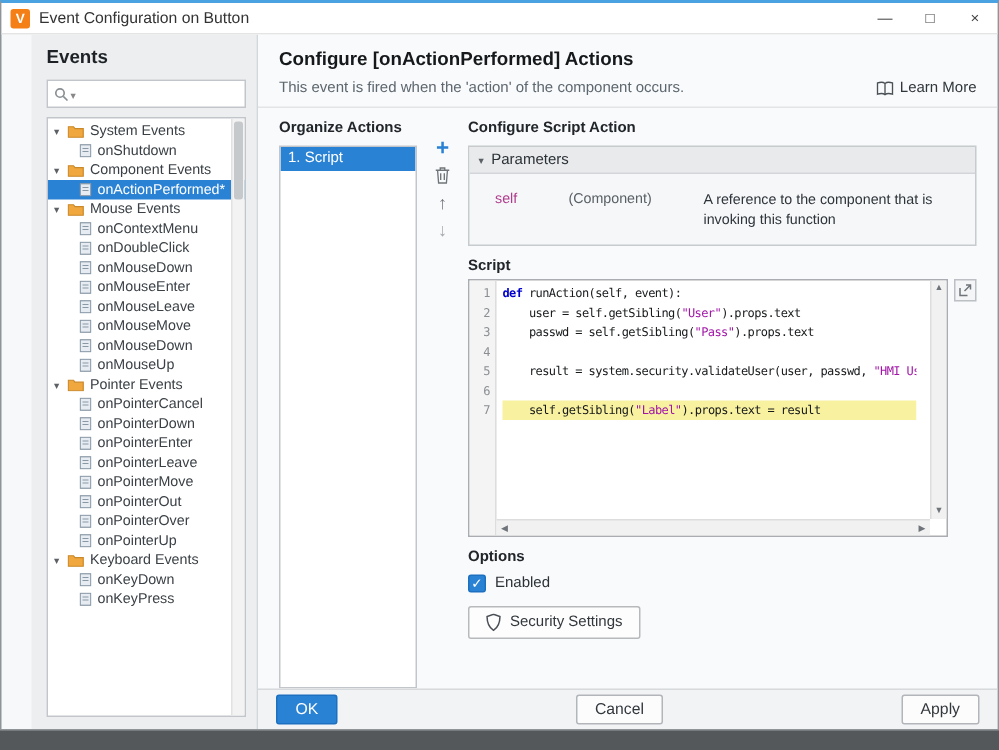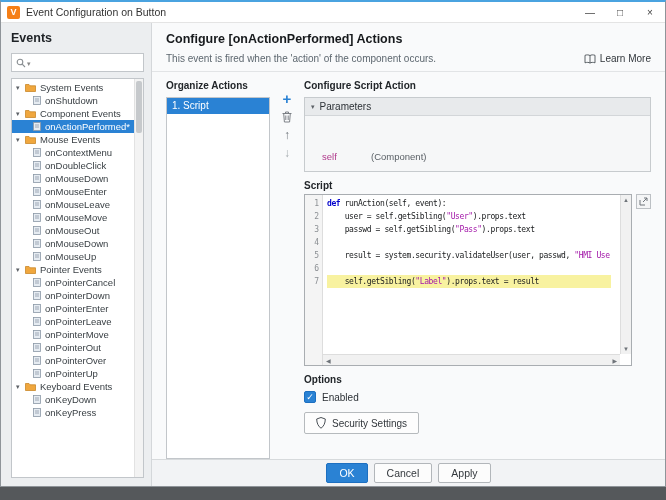--- a/index.html
+++ b/index.html
@@ -15,21 +15,21 @@
   .bottom-strip { position:absolute; left:0; bottom:0; width:666px; height:13px; background:#55585b; }
 
   
   .titlebar { height:21px; background:#ffffff; border-bottom:1px solid #e4e4e4; display:flex; align-items:center; padding-left:6px; flex:none; }
   .app-icon { width:13px; height:13px; background:#f57f17; border-radius:2px; color:#fff; font-size:9px; font-weight:bold; display:flex; align-items:center; justify-content:center; margin-right:6px; }
   .win-title { font-size:10.5px; color:#333; }
   .win-controls { margin-left:auto; display:flex; height:100%; }
   .win-btn { width:30px; display:flex; align-items:center; justify-content:center; font-size:10px; color:#444; }
 
   
-  .mid { flex:1; display:flex; overflow:hidden; }
+  .mid { flex:1; display:flex; overflow:hidden;padding-left:20px; }
 
   .sidebar { width:150px; flex:none; background:#eceef0; padding:8px 7px 8px 10px; display:flex; flex-direction:column; }
   .sidebar-heading { font-size:12.5px; font-weight:bold; color:#1e2226; margin-bottom:8px; }
   .searchbox { height:19px; background:#fff; border:1px solid #c2c6ca; display:flex; align-items:center; padding:0 4px; margin-bottom:6px; flex:none; }
   .searchbox svg { flex:none; }
   .search-caret { font-size:7px; color:#888; margin:2px 3px 0 1px; }
   .search-input { flex:1; min-width:0; border:none; outline:none; background:transparent; font-size:10px; font-family:"Liberation Sans",sans-serif; color:#333; }
 
   .tree { flex:1; background:#fff; border:1px solid #c2c6ca; position:relative; overflow:hidden; padding:2px 0; }
   .tree-row { display:flex; align-items:center; height:13px; font-size:9.5px; color:#3a4045; white-space:nowrap; padding-left:4px; }
@@ -44,36 +44,36 @@
   .main { flex:1; min-width:0; background:#f9fafb; border-left:1px solid #d4d7da; display:flex; flex-direction:column; overflow:hidden; }
   .main-header { padding:9px 14px 7px; border-bottom:1px solid #e2e4e6; flex:none; }
   .main-title { font-size:12.5px; font-weight:bold; color:#16191c; margin-bottom:7px; }
   .sub-row { display:flex; align-items:center; }
   .subtitle { font-size:10px; color:#5d676f; }
   .learn-more { margin-left:auto; display:flex; align-items:center; gap:4px; font-size:10px; color:#31363b; cursor:pointer; }
 
   .content { flex:1; display:flex; gap:9px; padding:8px 14px 0; overflow:hidden; }
   .section-label { font-size:10px; font-weight:bold; color:#22262a; margin-bottom:6px; }
 
-  .organize-col { width:104px; flex:none; display:flex; flex-direction:column; }
+  .organize-col { width:92px; flex:none; display:flex; flex-direction:column; }
   .action-list { flex:1; background:#fff; border:1px solid #c2c6ca; overflow:hidden; }
   .action-item { height:16px; line-height:16px; font-size:10px; padding:0 5px; color:#333; }
   .action-item.selected { background:var(--accent,#2a82d4); color:#fff; }
 
   .action-toolbar { width:16px; flex:none; display:flex; flex-direction:column; align-items:center; gap:3px; padding-top:11px; }
   .tb { height:15px; display:flex; align-items:center; justify-content:center; color:#6f747a; font-size:12px; cursor:pointer; }
   .tb-add { color:var(--accent,#2a82d4); font-size:15px; font-weight:bold; }
   .tb-down { color:#a6abb0; }
 
   .config-col { flex:1; min-width:0; display:flex; flex-direction:column; }
 
   .params-panel { border:1px solid #c7cbce; background:#f6f7f8; margin-bottom:8px; flex:none; }
   .params-header { height:18px; background:#e8eaec; border-bottom:1px solid #d3d6d9; display:flex; align-items:center; gap:5px; padding:0 6px; font-size:10px; color:#2c3136; }
   .params-chev { font-size:7px; color:#5c6166; }
-  .params-body { padding:4px 8px 9px;margin-top:24px; }
+  .params-body { padding:4px 8px 9px; }
   .param-row { display:flex; font-size:9.5px; margin-top:7px; }
   .param-name { width:58px; flex:none; padding-left:9px; color:var(--param,#b03a8c); }
   .param-type { width:90px; flex:none; color:#5a6066; }
   .param-desc { flex:1; max-width:225px; color:#2e343a; line-height:1.4; }
 
   .script-label { font-size:10px; font-weight:bold; color:#22262a; margin-bottom:3px; }
   .editor-row { display:flex; gap:4px; align-items:flex-start; flex:none; }
   .editor { flex:1; min-width:0; height:172px; background:#fff; border:1px solid #a9adb1; position:relative; display:flex; overflow:hidden; }
   .gutter { width:18px; flex:none; background:#f4f4f4; border-right:1px solid #dddddd; text-align:right; padding:2px 3px 0 0; font-family:"DejaVu Sans Mono",monospace; font-size:8px; line-height:13px; color:#8b8f93; }
   .code { flex:1; min-width:0; padding:2px 0 0 4px; margin-right:20px; font-family:"DejaVu Sans Mono",monospace; font-size:8px; letter-spacing:-0.4px; line-height:13px; white-space:pre; overflow:hidden; color:#17191b; }
@@ -83,21 +83,21 @@
   .tok-str { color:var(--str,#a216a8); }
   .vscroll { position:absolute; top:0; right:0; bottom:11px; width:11px; background:#f1f1f1; border-left:1px solid #ddd; display:flex; flex-direction:column; justify-content:space-between; align-items:center; padding:2px 0; font-size:6px; color:#6f747a; }
   .hscroll { position:absolute; left:18px; right:11px; bottom:0; height:11px; background:#f1f1f1; border-top:1px solid #ddd; display:flex; justify-content:space-between; align-items:center; padding:0 3px; font-size:6px; color:#6f747a; }
   .editor-expand { width:15px; height:15px; flex:none; border:1px solid #bcc0c4; background:#f4f5f6; display:flex; align-items:center; justify-content:center; cursor:pointer; }
 
   .options { margin-top:8px; }
   .enabled-row { display:flex; align-items:center; gap:6px; margin:6px 0 9px; font-size:10px; color:#2c3136; cursor:pointer; }
   .checkbox { width:12px; height:12px; background:var(--accent,#2a82d4); border:1px solid #1d6fc0; border-radius:2px; color:#fff; font-size:9px; line-height:10px; text-align:center; flex:none; }
   .security-btn { display:inline-flex; align-items:center; gap:6px; font-size:10px; color:#33383d; background:#fdfdfd; border:1px solid #b6babd; border-radius:2px; padding:4px 11px; cursor:pointer; font-family:"Liberation Sans",sans-serif; }
 
-  .footer { flex:none; height:27px; border-top:1px solid #d7dadc; background:#f2f3f5; display:flex; align-items:center; justify-content:center; gap:6px; padding:0 12px; }
+  .footer { flex:none; height:27px; border-top:1px solid #d7dadc; background:#f2f3f5; display:flex; align-items:center; justify-content:space-between; gap:6px; padding:0 12px; }
   .btn { font-family:"Liberation Sans",sans-serif; font-size:10.5px; padding:3px 12px; border:1px solid #b2b6ba; background:#fcfcfc; border-radius:2px; color:#33383d; cursor:pointer; }
   .btn.primary { background:var(--accent,#2a82d4); border-color:#1d6fc0; color:#fff; }
 </style>
 </head>
 <body>
 
 <div class="screen">
   <div class="window">
 
     <div class="titlebar">
@@ -231,30 +231,20 @@
               <span class="lbl">onMouseMove</span>
             </div>
             <div class="tree-row leaf">
               <span class="tree-ico">
                 <svg width="8" height="9" viewBox="0 0 8 9">
                   <rect x="0.5" y="0.5" width="7" height="8" fill="#e6ecf2" stroke="#8a98a6" stroke-width="0.8"></rect>
                   <line x1="2" y1="3" x2="6" y2="3" stroke="#8a98a6" stroke-width="0.8"></line>
                   <line x1="2" y1="5" x2="6" y2="5" stroke="#8a98a6" stroke-width="0.8"></line>
                 </svg>
               </span>
-              <span class="lbl">onMouseOut</span>
-            </div>
-            <div class="tree-row leaf">
-              <span class="tree-ico">
-                <svg width="8" height="9" viewBox="0 0 8 9">
-                  <rect x="0.5" y="0.5" width="7" height="8" fill="#e6ecf2" stroke="#8a98a6" stroke-width="0.8"></rect>
-                  <line x1="2" y1="3" x2="6" y2="3" stroke="#8a98a6" stroke-width="0.8"></line>
-                  <line x1="2" y1="5" x2="6" y2="5" stroke="#8a98a6" stroke-width="0.8"></line>
-                </svg>
-              </span>
               <span class="lbl">onMouseDown</span>
             </div>
             <div class="tree-row leaf">
               <span class="tree-ico">
                 <svg width="8" height="9" viewBox="0 0 8 9">
                   <rect x="0.5" y="0.5" width="7" height="8" fill="#e6ecf2" stroke="#8a98a6" stroke-width="0.8"></rect>
                   <line x1="2" y1="3" x2="6" y2="3" stroke="#8a98a6" stroke-width="0.8"></line>
                   <line x1="2" y1="5" x2="6" y2="5" stroke="#8a98a6" stroke-width="0.8"></line>
                 </svg>
               </span>
@@ -424,20 +414,21 @@
 
             <div class="params-panel">
               <div class="params-header">
                 <span class="params-chev">▾</span>
                 <span>Parameters</span>
               </div>
               <div class="params-body" id="params-body">
                   <div class="param-row">
                     <span class="param-name">self</span>
                     <span class="param-type">(Component)</span>
+                    <span class="param-desc">A reference to the component that is invoking this function</span>
                   </div>
                 </div>
             </div>
 
             <div class="script-label">Script</div>
 
             <div class="editor-row">
               <div class="editor">
                 <div class="gutter" id="gutter">
                     <div>1</div>

